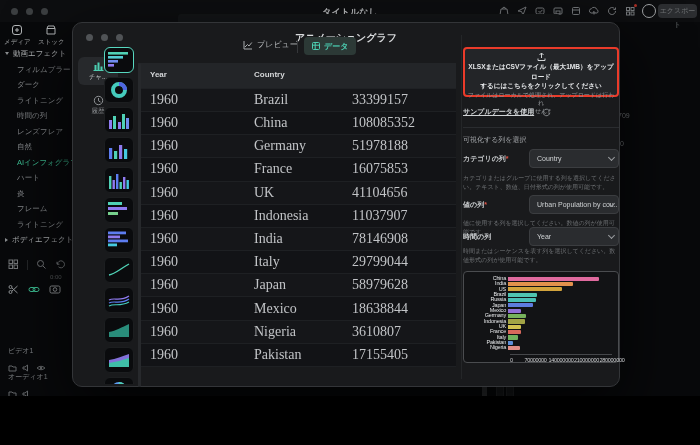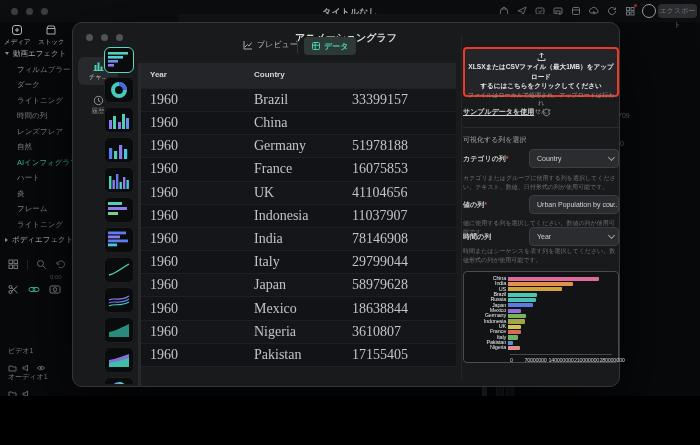--- a/index.html
+++ b/index.html
@@ -479,20 +479,21 @@
         </div>
       <div id="tbody">
           <div class="tr">
             <div class="td">1960</div>
             <div class="td">Brazil</div>
             <div class="td">33399157</div>
           </div>
           <div class="tr">
             <div class="td">1960</div>
             <div class="td">China</div>
+            <div class="td">108085352</div>
           </div>
           <div class="tr">
             <div class="td">1960</div>
             <div class="td">Germany</div>
             <div class="td">51978188</div>
           </div>
           <div class="tr">
             <div class="td">1960</div>
             <div class="td">France</div>
             <div class="td">16075853</div>

